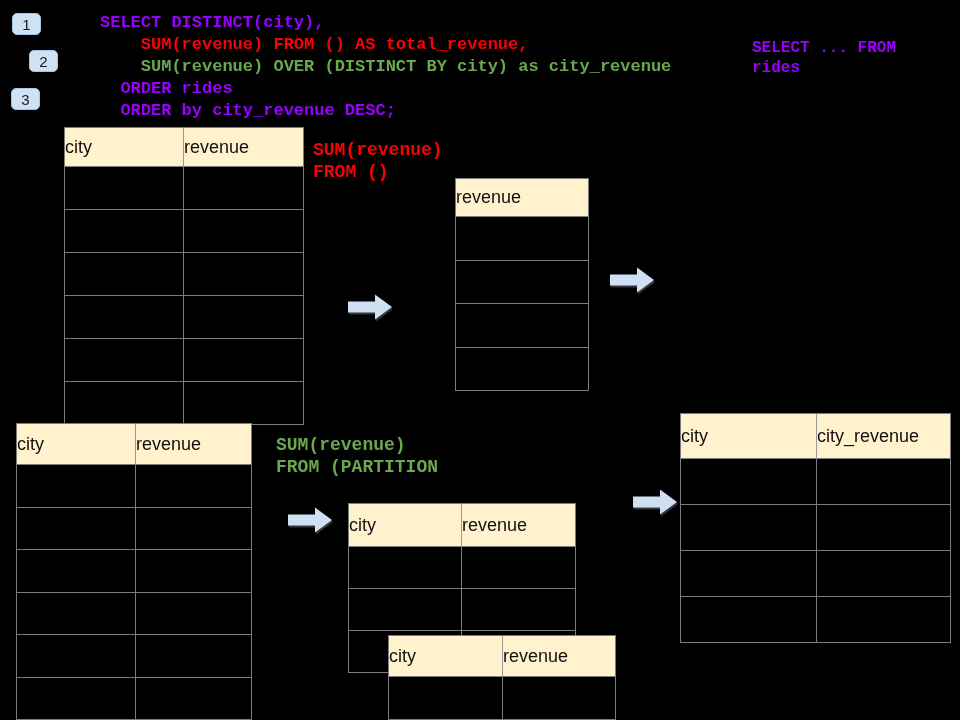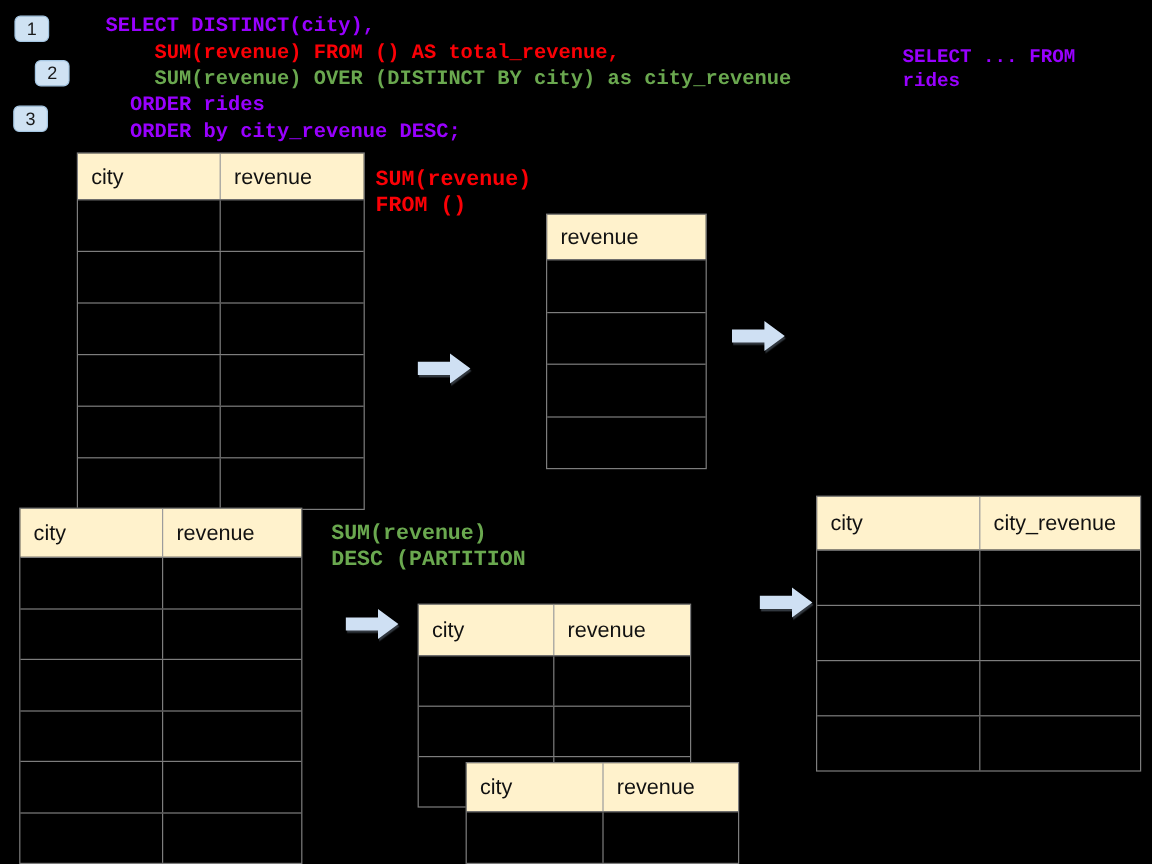--- a/index.html
+++ b/index.html
@@ -11,21 +11,21 @@
 
   
   .badge {
     position: absolute; width: 29px; height: 22px;
     background: #cfe2f3; border: 1px solid #a5c6e2; border-radius: 5px;
     color: #1a1a1a; font-size: 15px; line-height: 22px; text-align: center;
     box-sizing: border-box;
   }
 
   
-  #code { position: absolute; left: 88px; top: 12px; }
+  #code { position: absolute; left: 100px; top: 12px; }
   .code-line {
     font-family: "Liberation Mono", monospace; font-weight: 700;
     font-size: 17px; line-height: 22px; white-space: pre;
   }
   .purple { color: #9900ff; }
   .red    { color: #fb0006; }
   .green  { color: #6aa84f; }
 
   #side-note { position: absolute; left: 752px; top: 38px; }
   #side-note .code-line { font-size: 16px; line-height: 20px; }
@@ -36,21 +36,21 @@
   #annotation-partition { left: 276px; top: 434px; }
 
   
   .table {
     position: absolute; background: #000;
     border: 1.5px solid #7d7d7d;
   }
   .thead { display: flex; background: #fff2cc; }
   .th {
     box-sizing: border-box; display: flex; align-items: center;
-    padding-left: 11px; font-size: 18px; color: #111;
+    font-size: 18px; color: #111;
     border-right: 1px solid #9c9c9c;
   }
   .th:last-child { border-right: none; }
   .trow { display: flex; border-top: 1px solid #7d7d7d; }
   .td { box-sizing: border-box; border-right: 1px solid #7d7d7d; }
   .td:last-child { border-right: none; }
 
   
   .arrow { position: absolute; width: 45px; height: 26px;
            filter: drop-shadow(1px 2px 0 rgba(75,85,95,0.65)); }
@@ -77,21 +77,21 @@
     <div class="code-line purple">rides</div>
   </div>
 
   <div id="annotation-total" class="annotation">
     <div class="code-line red">SUM(revenue)</div>
     <div class="code-line red">FROM ()</div>
   </div>
 
   <div id="annotation-partition" class="annotation">
     <div class="code-line green">SUM(revenue)</div>
-    <div class="code-line green">DESC (PARTITION</div>
+    <div class="code-line green">FROM (PARTITION</div>
   </div>
 
   <div class="table" style="left:64px;  top:127px;">
       <div class="thead" style="height: 38px;">
         <div class="th" style="width: 119px;">city</div>
         <div class="th" style="width: 119px;">revenue</div>
       </div>
       <div class="trow" style="height: 42px;">
         <div class="td" style="width: 119px;"></div>
         <div class="td" style="width: 119px;"></div>

